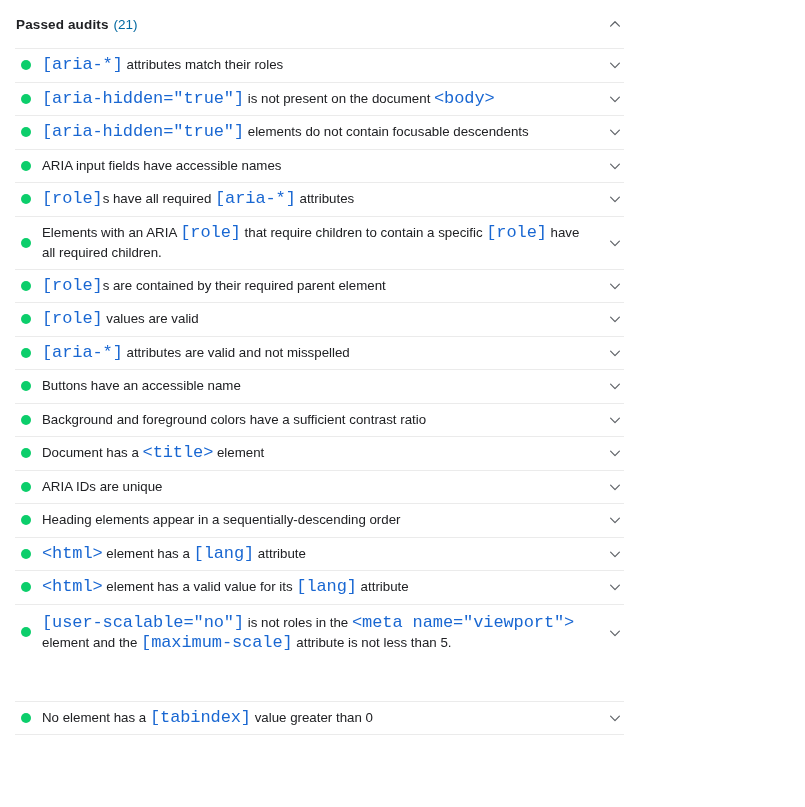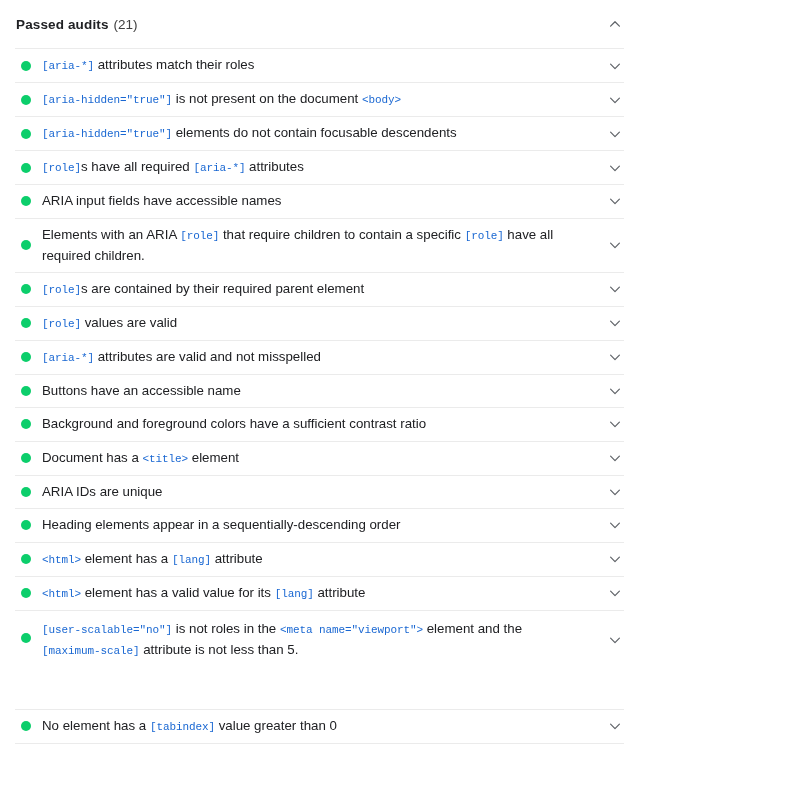--- a/index.html
+++ b/index.html
@@ -36,21 +36,21 @@
   .panel-title {
     font-size: 13.5px;
     font-weight: bold;
     color: #202124;
     letter-spacing: 0.01em;
     white-space: nowrap;
   }
   .panel-count {
     font-size: 13.5px;
     font-weight: normal;
-    color: #404040;
+    color: #0369a1;
     margin-left: 5px;
     white-space: nowrap;
   }
   .header-chevron {
     position: absolute;
     right: 14px;
     top: 50%;
     transform: translateY(-50%);
     width: 20px;
     height: 20px;
@@ -110,21 +110,21 @@
     line-height: 20px;
     color: #202124;
     max-width: 710px;
   }
   .audit-row.multiline .audit-text {
     max-width: 700px;
   }
 
   code, .code {
     font-family: "Liberation Mono", "DejaVu Sans Mono", monospace;
-    font-size: 11px;
+    font-size: 17px;
     color: #1967d2;
     letter-spacing: -0.1px;
     white-space: nowrap;
   }
 
   .row-chevron {
     position: absolute;
     right: 0px;
     top: 50%;
     transform: translateY(-50%);
@@ -181,42 +181,42 @@
         </div>
         <span class="row-chevron">
           <svg class="chev-svg" width="14" height="14" viewBox="0 0 14 14" aria-hidden="true">
             <path d="M2.6 5.2 L7 9.6 L11.4 5.2" fill="none" stroke="#5f6368" stroke-width="1.2" stroke-linecap="round" stroke-linejoin="round"></path>
           </svg>
         </span>
       </div>
       <div class="audit-row">
         <div class="row-inner">
           <span class="status-dot" style="background: rgb(12, 206, 107);"></span>
+          <span class="audit-text"><span>ARIA input fields have accessible names</span></span>
+        </div>
+        <span class="row-chevron">
+          <svg class="chev-svg" width="14" height="14" viewBox="0 0 14 14" aria-hidden="true">
+            <path d="M2.6 5.2 L7 9.6 L11.4 5.2" fill="none" stroke="#5f6368" stroke-width="1.2" stroke-linecap="round" stroke-linejoin="round"></path>
+          </svg>
+        </span>
+      </div>
+      <div class="audit-row">
+        <div class="row-inner">
+          <span class="status-dot" style="background: rgb(12, 206, 107);"></span>
           <span class="audit-text"><code style="color: rgb(25, 103, 210);">[role]</code><span>s have all required </span><code style="color: rgb(25, 103, 210);">[aria-*]</code><span> attributes</span></span>
         </div>
         <span class="row-chevron">
           <svg class="chev-svg" width="14" height="14" viewBox="0 0 14 14" aria-hidden="true">
             <path d="M2.6 5.2 L7 9.6 L11.4 5.2" fill="none" stroke="#5f6368" stroke-width="1.2" stroke-linecap="round" stroke-linejoin="round"></path>
           </svg>
         </span>
       </div>
       <div class="audit-row">
         <div class="row-inner">
           <span class="status-dot" style="background: rgb(12, 206, 107);"></span>
-          <span class="audit-text"><span>ARIA input fields have accessible names</span></span>
-        </div>
-        <span class="row-chevron">
-          <svg class="chev-svg" width="14" height="14" viewBox="0 0 14 14" aria-hidden="true">
-            <path d="M2.6 5.2 L7 9.6 L11.4 5.2" fill="none" stroke="#5f6368" stroke-width="1.2" stroke-linecap="round" stroke-linejoin="round"></path>
-          </svg>
-        </span>
-      </div>
-      <div class="audit-row">
-        <div class="row-inner">
-          <span class="status-dot" style="background: rgb(12, 206, 107);"></span>
           <span class="audit-text"><span>Elements with an ARIA </span><code style="color: rgb(25, 103, 210);">[role]</code><span> that require children to contain a specific </span><code style="color: rgb(25, 103, 210);">[role]</code><span> have all required children.</span></span>
         </div>
         <span class="row-chevron">
           <svg class="chev-svg" width="14" height="14" viewBox="0 0 14 14" aria-hidden="true">
             <path d="M2.6 5.2 L7 9.6 L11.4 5.2" fill="none" stroke="#5f6368" stroke-width="1.2" stroke-linecap="round" stroke-linejoin="round"></path>
           </svg>
         </span>
       </div>
       <div class="audit-row">
         <div class="row-inner">

